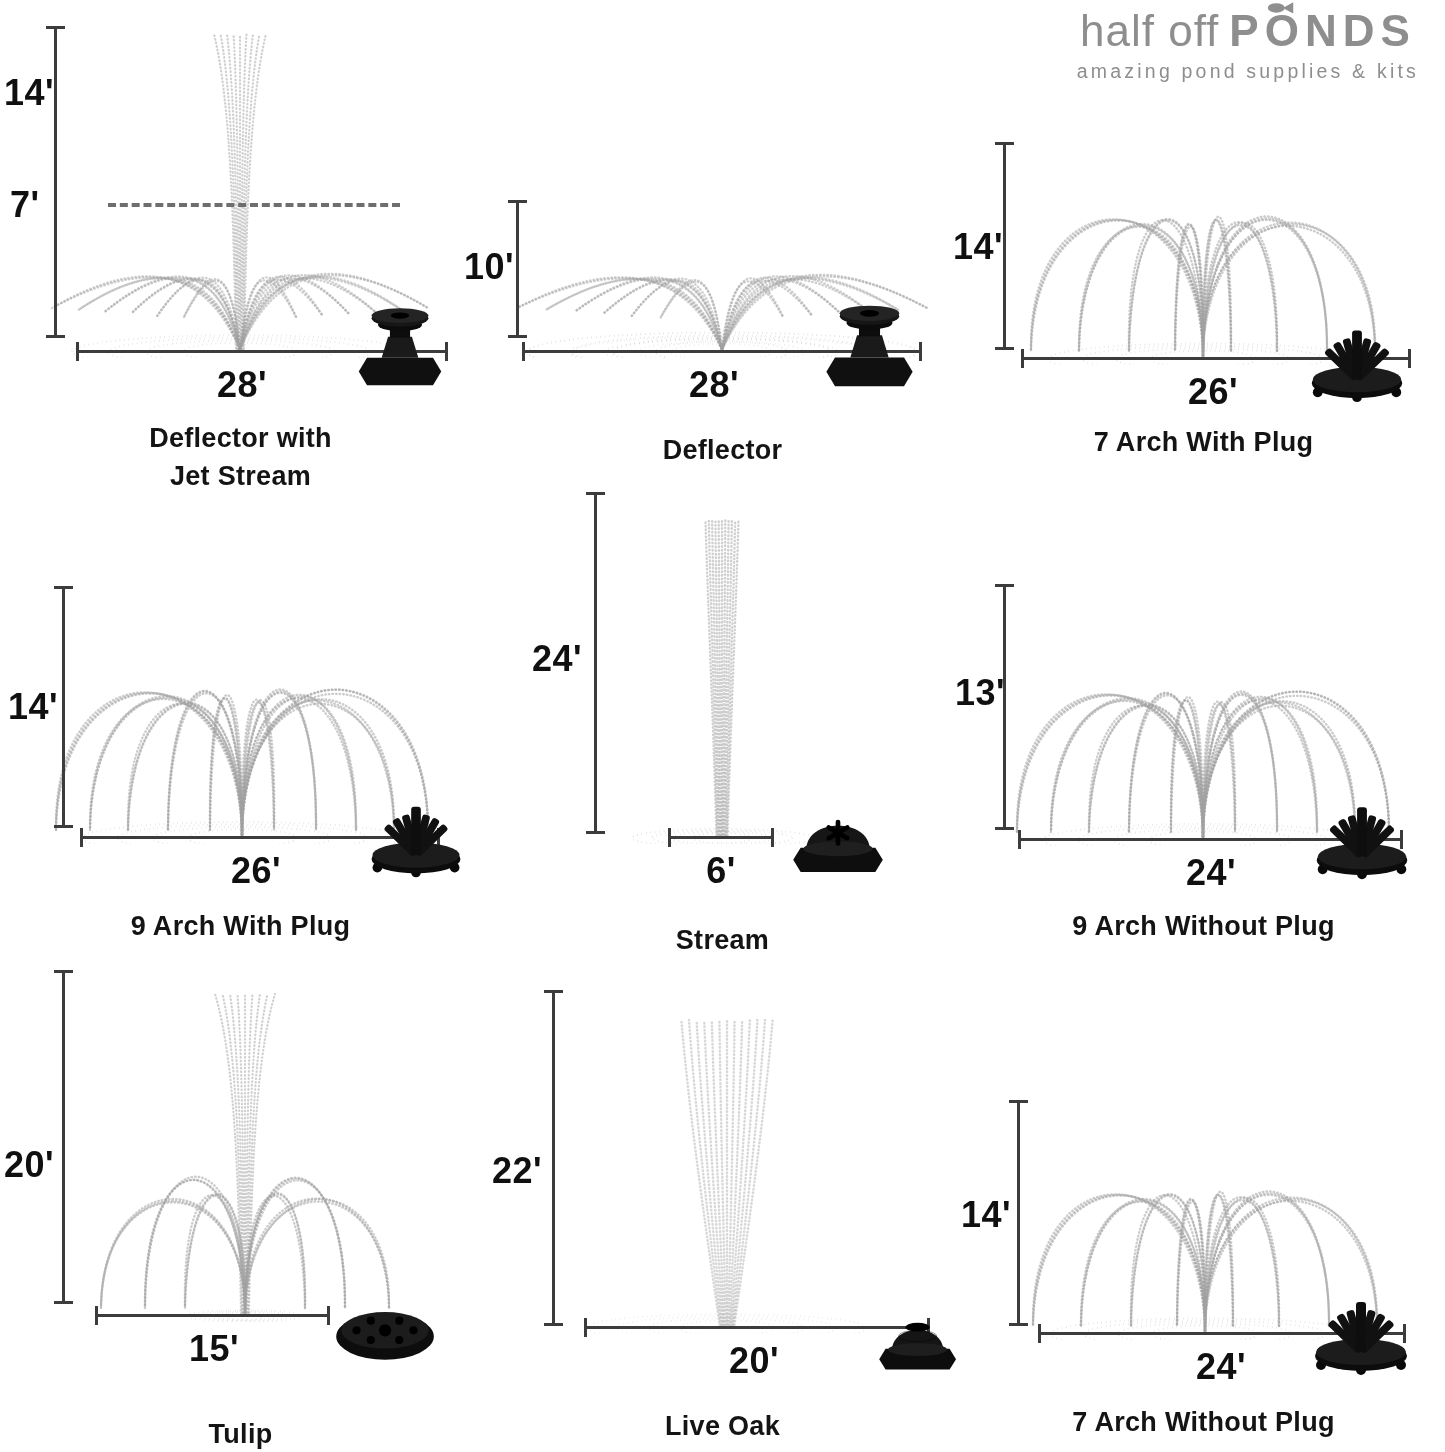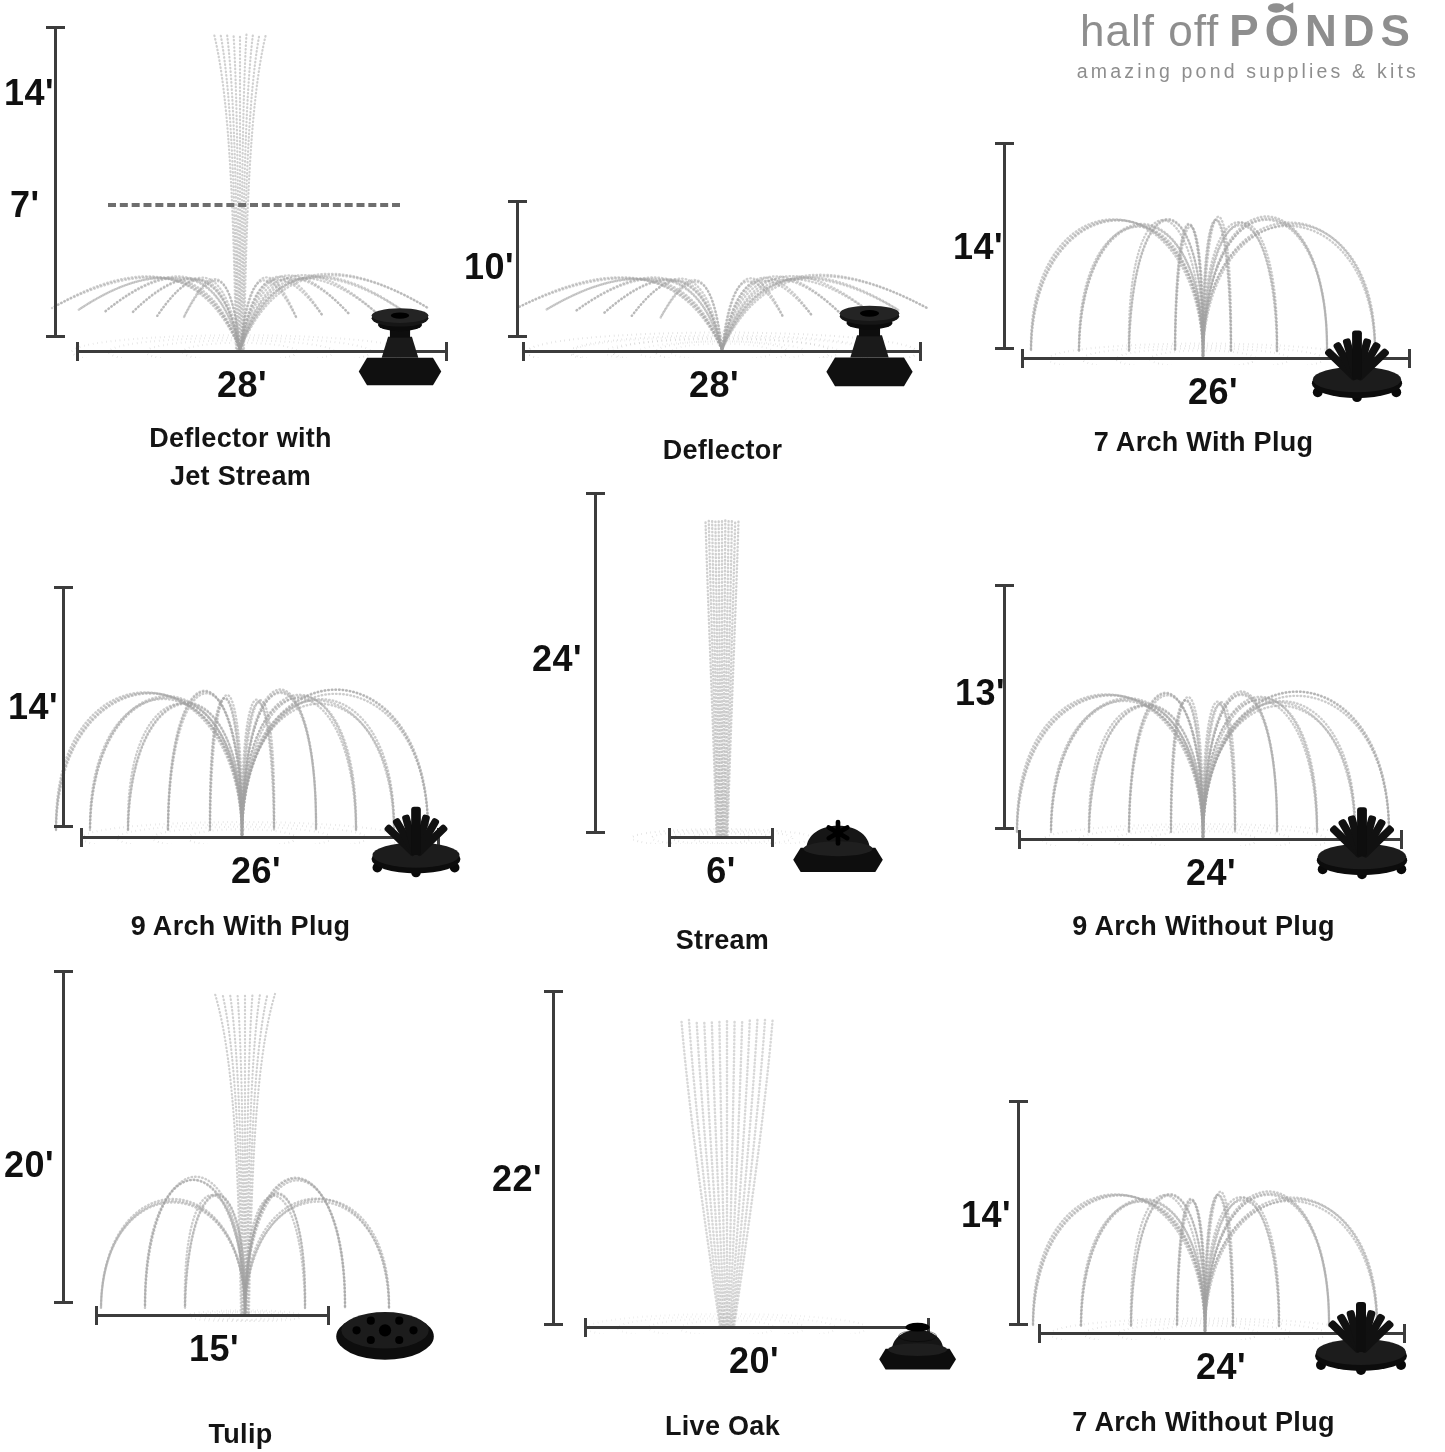--- a/index.html
+++ b/index.html
@@ -446,21 +446,21 @@
           <path d="M224.8 332 C 232 256, 244.8 128, 250.4 26" fill="none" stroke="#a2a2a2" stroke-width="2.5" stroke-linecap="round" stroke-dasharray="0.5 3.1" stroke-dashoffset="2.96" opacity="0.42"></path>
           <path d="M226 332 C 235 256, 251 128, 258 26" fill="none" stroke="#a2a2a2" stroke-width="2.5" stroke-linecap="round" stroke-dasharray="0.5 3.1" stroke-dashoffset="2.26" opacity="0.42"></path>
           <path d="M227.2 332 C 238 256, 257.2 128, 265.6 26" fill="none" stroke="#a2a2a2" stroke-width="2.5" stroke-linecap="round" stroke-dasharray="0.5 3.1" stroke-dashoffset="2.41" opacity="0.42"></path>
           <ellipse cx="220" cy="334" rx="140" ry="14" fill="none" stroke="#aeaeae" stroke-width="2" stroke-dasharray="0.5 4" opacity="0.35"></ellipse>
           <ellipse cx="220" cy="334" rx="109.2" ry="11.9" fill="none" stroke="#aeaeae" stroke-width="2" stroke-dasharray="0.5 4" opacity="0.35"></ellipse>
           <ellipse cx="220" cy="334" rx="78.4" ry="9.799999999999999" fill="none" stroke="#aeaeae" stroke-width="2" stroke-dasharray="0.5 4" opacity="0.35"></ellipse>
           <ellipse cx="220" cy="334" rx="47.599999999999994" ry="7.700000000000001" fill="none" stroke="#aeaeae" stroke-width="2" stroke-dasharray="0.5 4" opacity="0.35"></ellipse>
         </g>
       </svg>
     <div class="vline" style="left:70px;top:22px;height:336px"></div>
-    <div class="measure-label" style="left:10px;top:190px">22'</div>
+    <div class="measure-label" style="left:10px;top:182px">22'</div>
     <div class="hline" style="left:102px;top:358px;width:346px"></div>
     <div class="measure-label hlabel" style="left:272px;top:372px">20'</div>
     <svg class="nozzle" style="left:386px;top:318px;width:96px;height:92px" viewBox="0 0 120 110">
         <polygon points="22,102 14,89 22,76 102,76 110,89 102,102" fill="#0d0d0d"></polygon>
         <path d="M30 78 C30 44 94 44 94 78 Z" fill="#151515"></path>
         <ellipse cx="62" cy="77" rx="37" ry="8" fill="#1e1e1e"></ellipse>
         <ellipse cx="62" cy="60" rx="24" ry="7" fill="none" stroke="#000" stroke-width="1" opacity="0.5"></ellipse>
         <ellipse cx="62" cy="49" rx="15" ry="5.5" fill="#000"></ellipse>
       </svg>
     <div class="caption" style="top:440px">Live Oak</div>

